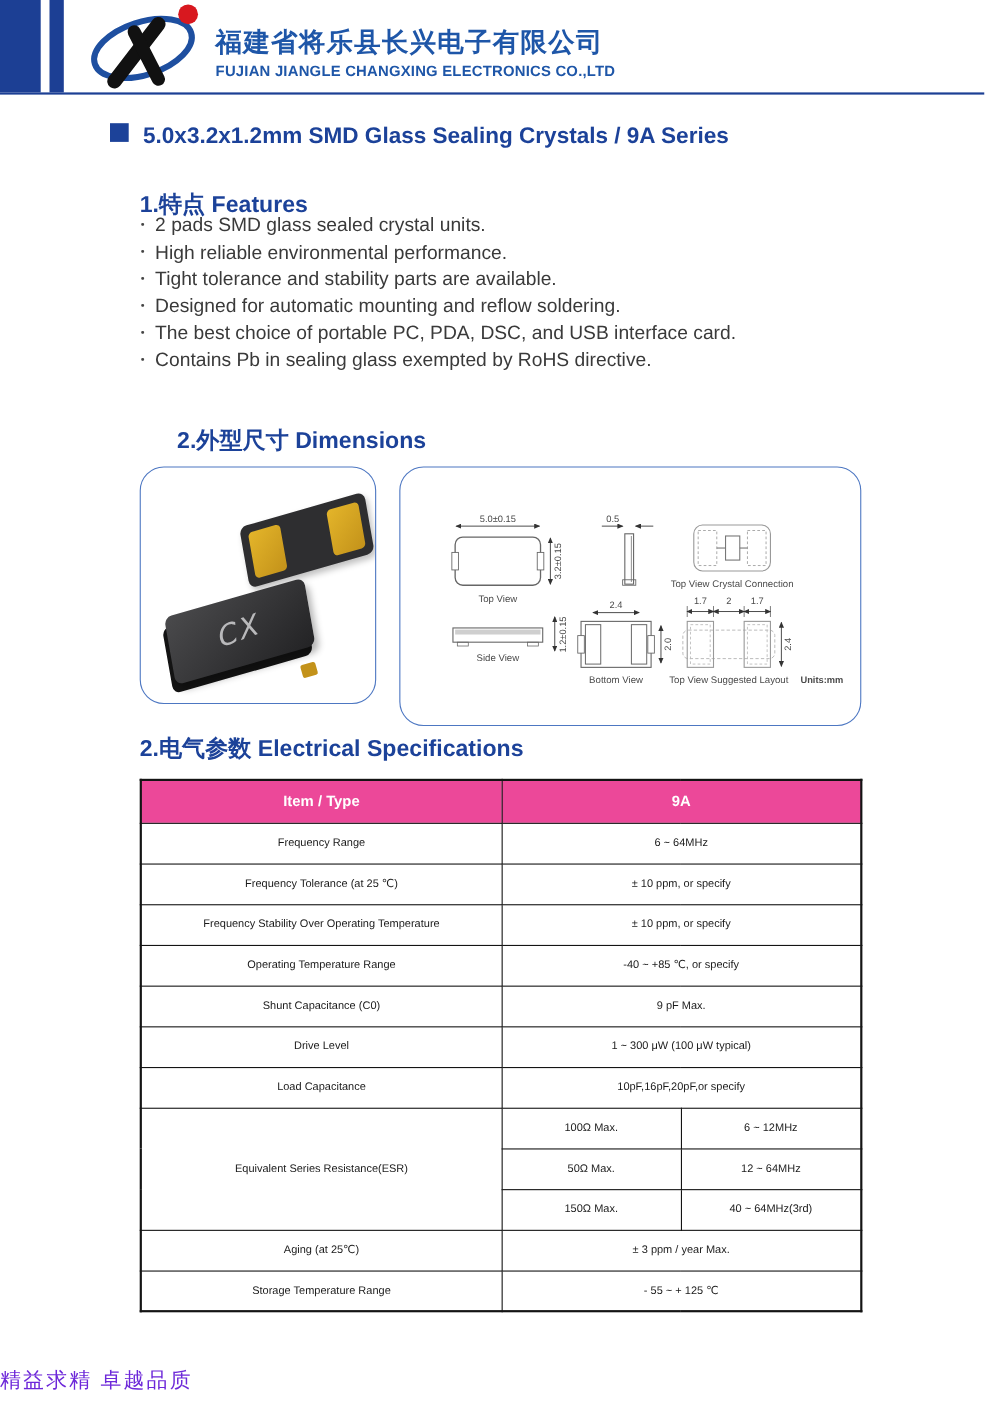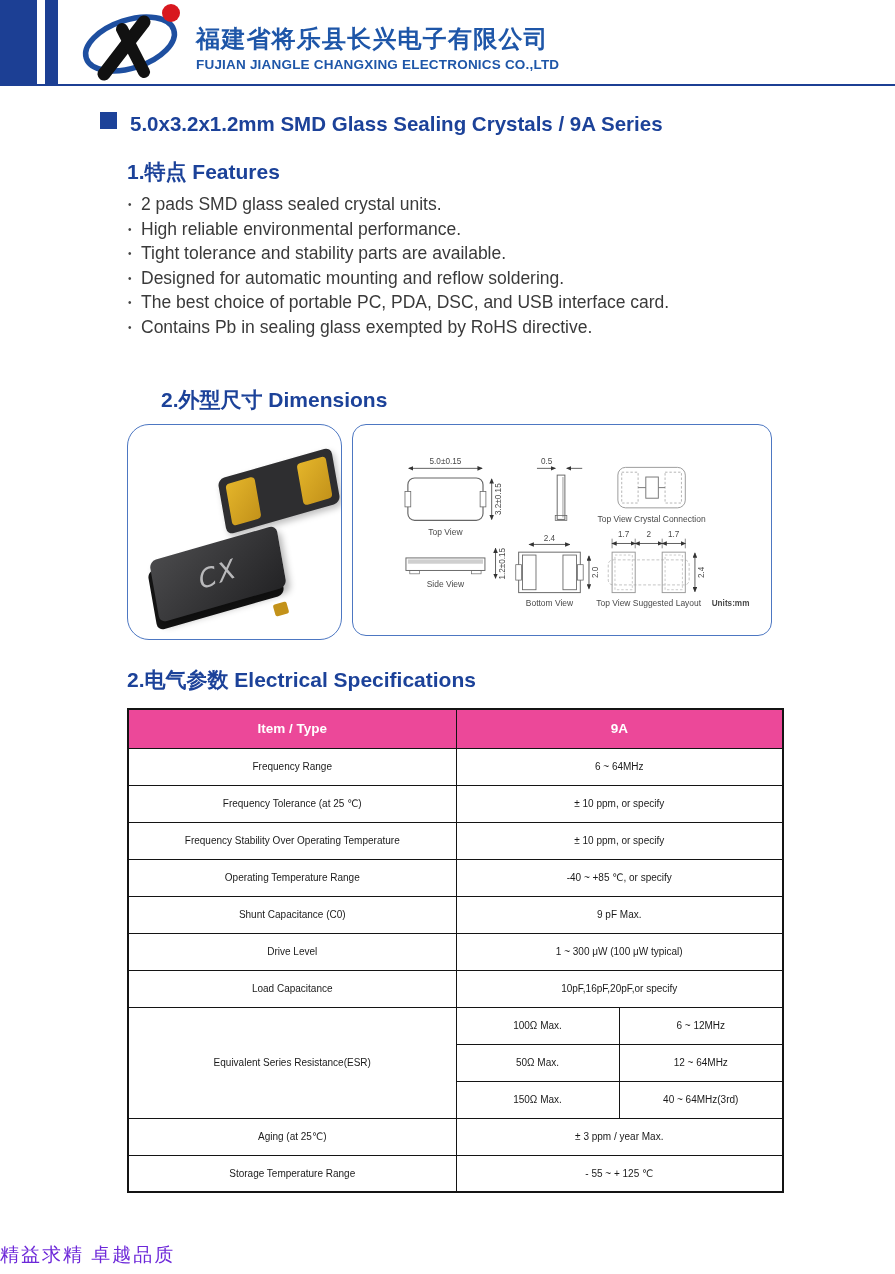--- a/index.html
+++ b/index.html
@@ -14,33 +14,33 @@
   .company { position:absolute; left:196px; top:24px; }
   .company-cn { font-size:24px; font-weight:bold; color:#1e56a8; letter-spacing:1.2px; line-height:30px; }
   .company-en { font-size:13.5px; font-weight:bold; color:#1e56a8; letter-spacing:0.2px; margin-top:3px; }
 
   
   .title-row { position:absolute; left:100px; top:112px; display:flex; align-items:flex-start; }
   .title-bullet { width:17px; height:17px; background:#1c4299; margin-right:13px; }
   .doc-title { font-size:20.5px; font-weight:bold; color:#1c4299; }
 
   .sec-heading { position:absolute; font-size:21px; font-weight:bold; color:#1c4299; }
-  .h-features { left:127px; top:158px; }
+  .h-features { left:127px; top:172px; }
   .h-dim      { left:127px; top:386px;margin-left:34px; }
   .h-elec     { left:127px; top:666px; }
 
   
   .features { position:absolute; left:128px; top:192px; list-style:none; }
   .features li { font-size:17.5px; color:#3a3a3a; line-height:24.6px; padding-left:13px; position:relative; }
   .features li::before { content:"•"; position:absolute; left:0; top:0; font-size:10px; line-height:26px; color:#444; }
 
   
   .dim-box { position:absolute; border:1.5px solid #4d77c2; border-radius:22px; background:#fff; }
   .box-photo { left:127px; top:424px; width:215px; height:216px; overflow:hidden; }
-  .box-draw  { left:352px; top:424px; width:420px; height:212px;border-radius:14px; }
+  .box-draw  { left:363px; top:424px; width:420px; height:236px; }
 
   
   .xtal { position:absolute; border-radius:7px; }
   .xtal-bottomview { left:92px; top:38px; width:118px; height:56px; background:#2e2e30; transform:rotate(-16deg) skewX(-6deg); box-shadow:2px 4px 6px rgba(0,0,0,0.25); }
   .pad { position:absolute; top:7px; width:30px; height:42px; background:linear-gradient(135deg,#e4b52a,#c3921a); border-radius:4px; }
   .pad-l { left:7px; }
   .pad-r { right:7px; }
   .xtal-topview-base { left:22px; top:128px; width:132px; height:60px; background:#141414; transform:rotate(-16deg) skewX(-6deg); }
   .xtal-topview { left:24px; top:118px; width:132px; height:62px; background:linear-gradient(145deg,#4a4a4c,#232325); transform:rotate(-16deg) skewX(-6deg); box-shadow:3px 6px 7px rgba(0,0,0,0.3); display:flex; align-items:center; justify-content:center; }
   .xtal-mark { color:#b9b9bb; font-size:26px; font-style:italic; letter-spacing:2px; font-family:"DejaVu Sans",sans-serif; transform:rotate(-4deg); }

